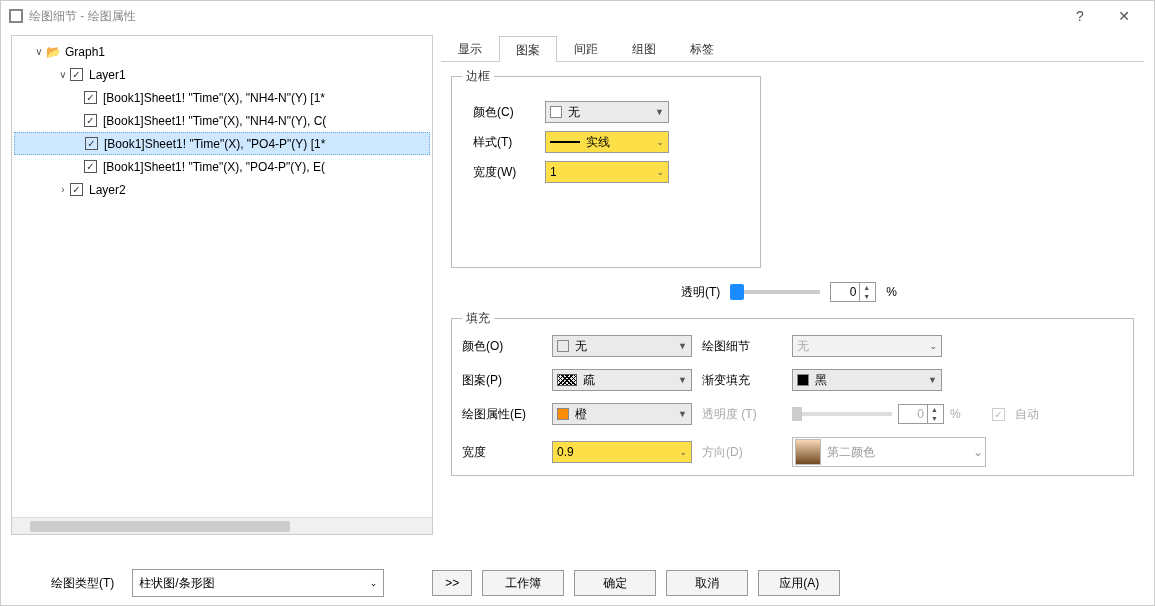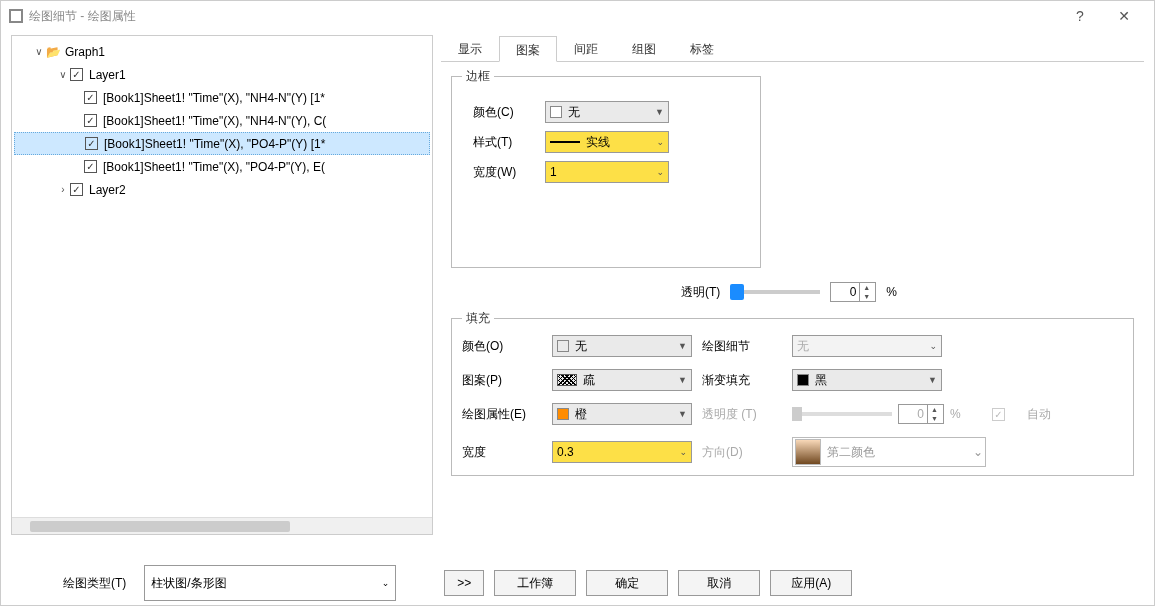--- a/index.html
+++ b/index.html
@@ -53,21 +53,21 @@
 .spin input { width: 28px; border: none; text-align: right; padding-right: 3px; font-size: 12px; }
 .spin .ud { width: 14px; display: flex; flex-direction: column; border-left: 1px solid #999; }
 .spin .ud span { flex: 1; font-size: 7px; display: flex; align-items: center; justify-content: center; color: #555; }
 .chk-line { display: flex; align-items: center; gap: 6px; margin: 6px 0 10px 230px; }
 fieldset.fill { margin-top: 4px; }
 .fill-grid { display: grid; grid-template-columns: 90px 150px 90px 200px 80px; row-gap: 12px; align-items: center; }
 .grad-sw { width: 26px; height: 26px; background: linear-gradient(to top, #704820, #f8d8b8); border: 1px solid #bbb; }
 .grad-combo { display: flex; align-items: center; gap: 6px; border: 1px solid #bbb; width: 194px; height: 30px; padding: 2px; color: #999; }
 .footer { height: 44px; display: flex; align-items: center; padding: 0 14px; gap: 10px; }
 .footer .lab2 { margin-right: 8px; }
-.footer .plot-combo { width: 252px; height: 36px; border: 1px solid #999; display: flex; align-items: center; padding: 0 6px; }
+.footer .plot-combo { width: 252px; height: 28px; border: 1px solid #999; display: flex; align-items: center; padding: 0 6px; }
 .footer .plot-combo .arrow { margin-left: auto; font-size: 9px; }
 .footer .spacer { width: 28px; }
 .btn2 { min-width: 82px; height: 26px; border: 1px solid #999; background: #f4f4f4; display: flex; align-items: center; justify-content: center; cursor: pointer; }
 .btn2.small { min-width: 40px; }
 .hatch-sw { width: 20px; height: 12px; background-image: repeating-linear-gradient(45deg,#000 0 1px,transparent 1px 3px),repeating-linear-gradient(-45deg,#000 0 1px,transparent 1px 3px); border: 1px solid #555; }
 .line-sw { width: 30px; height: 0; border-top: 2px solid #000; }
 .slider2 { width: 100px; height: 4px; background: #ddd; position: relative; }
 .slider2 .th { width: 10px; height: 14px; background: #ccc; position: absolute; top: -5px; left: 0; }
 .disabled-text { color: #aaa; }
 </style>
@@ -222,45 +222,45 @@
                 </div>
               <div class="spin">
                 <input class="disabled-text" value="0" style="">
                 <div class="ud">
                     <span>▲</span>
                     <span>▼</span>
                   </div>
               </div>
               <span class="disabled-text">%</span>
             </div>
-            <div style="display:flex;align-items:center;gap:16px">
+            <div style="display:flex;align-items:center;gap:4px">
               <span class="chk on disabled-text" style="border-color:#ccc;color:#bbb"></span>
               <span class="disabled-text">自动</span>
             </div>
 
             <span>宽度</span>
             <div class="combo" style="width:140px">
-              <span>0.3</span>
+              <span>0.9</span>
               <span class="arrow">⌄</span>
             </div>
             <span class="disabled-text">方向(D)</span>
             <div class="grad-combo">
               <div class="grad-sw"></div>
               <span>第二颜色</span>
               <span class="arrow" style="margin-left:auto">⌄</span>
             </div>
             <span></span>
           </div>
         </fieldset>
       </div>
     </div>
   </div>
 
   <div class="footer">
-    <span class="lab2" style="margin-left:48px">绘图类型(T)</span>
+    <span class="lab2" style="margin-left:36px">绘图类型(T)</span>
     <div class="plot-combo">
       <span>柱状图/条形图</span>
       <span class="arrow">⌄</span>
     </div>
     <div class="spacer"></div>
     <div class="btn2 small">&gt;&gt;</div>
     <div class="btn2">工作簿</div>
     <div class="btn2">确定</div>
     <div class="btn2">取消</div>
     <div class="btn2">应用(A)</div>

